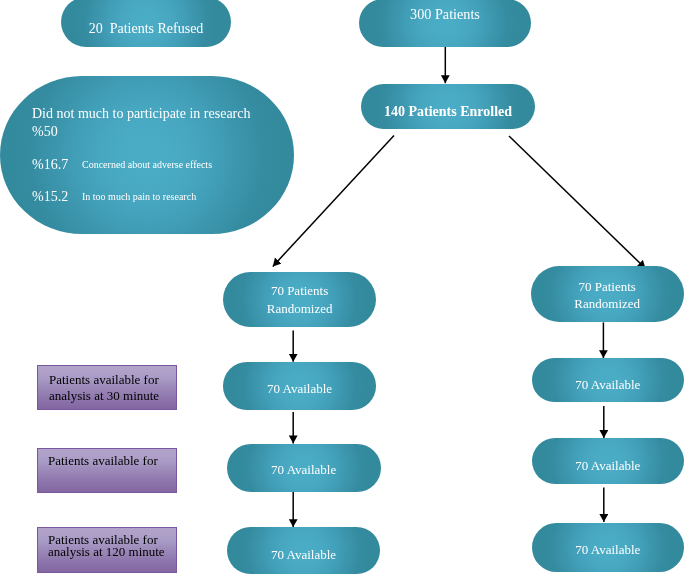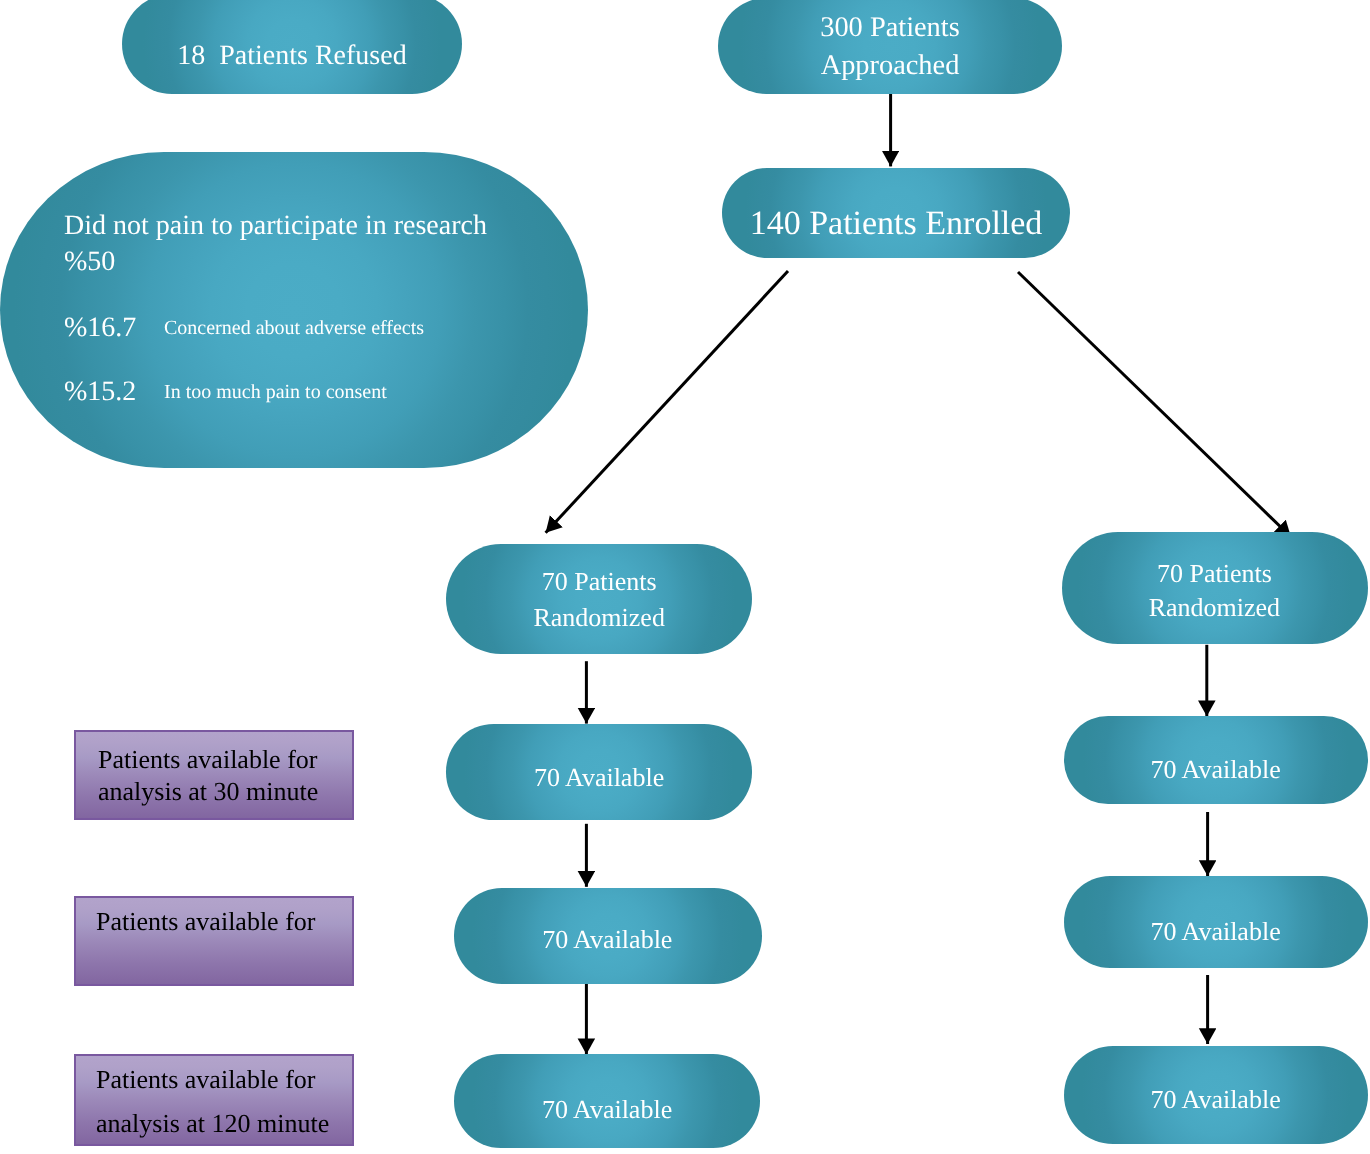--- a/index.html
+++ b/index.html
@@ -17,21 +17,21 @@
     background:radial-gradient(circle farthest-corner at 50% 50%,
       #4bacc6 0%, #4aabc5 14%, #48a8c2 25%, #45a3bd 34%,
       #419eb7 44%, #3c96ad 54%, #3891a7 63%, #358ca1 70%,
       #348b9f 76%, #328a9c 84%, #328a9c 100%);
   }
 
   
   .n-refused{left:61px;top:-3px;width:170px;height:50px;border-radius:25px;font-size:14px;}
   .n-reasons{left:0px;top:76px;width:294px;height:158px;border-radius:82px/79px;}
   .n-approached{left:359px;top:-1px;width:172px;height:48px;border-radius:24px;font-size:14.2px;line-height:19.3px;}
-  .n-enrolled{left:361px;top:84px;width:174px;height:45px;border-radius:23px;font-size:17px;}
+  .n-enrolled{left:361px;top:84px;width:174px;height:45px;border-radius:23px;font-size:14px;font-weight:bold;}
   .n-rand-l{left:223px;top:271.7px;width:153.2px;height:55px;border-radius:27.5px;font-size:13px;}
   .n-rand-r{left:531.3px;top:266.2px;width:152.4px;height:56.2px;border-radius:28px;font-size:13px;}
   .n-al1{left:222.8px;top:362.3px;width:153.1px;height:47.6px;border-radius:23.8px;font-size:13px;}
   .n-al2{left:227.3px;top:444.1px;width:153.3px;height:47.8px;border-radius:23.9px;font-size:13px;}
   .n-al3{left:227.3px;top:527px;width:153.1px;height:46.7px;border-radius:23.4px;font-size:13px;}
   .n-ar1{left:532.1px;top:357.6px;width:151.6px;height:44.8px;border-radius:22.4px;font-size:13px;}
   .n-ar2{left:532.1px;top:437.8px;width:151.6px;height:46px;border-radius:23px;font-size:13px;}
   .n-ar3{left:532.1px;top:522.7px;width:151.6px;height:49.3px;border-radius:24.6px;font-size:13px;}
 
   .reasons-inner{position:absolute;left:0;top:0;width:100%;height:100%;text-align:left;}
@@ -65,21 +65,21 @@
           border:1px solid #79589f;
           background:linear-gradient(to bottom,#b2a3cb 0%,#b0a1c9 12%,#a79ac5 30%,#9c89b9 50%,#8e76ac 75%,#8266a1 100%);}
   .purple .ln{position:absolute;left:10.5px;right:0;white-space:pre;text-align:left;line-height:20px;will-change:transform;}
   
   
   .p30{left:37px;top:365.1px;width:139.5px;height:44.5px;}
   .p30 .t1{top:4.1px;} .p30 .t2{top:20.1px;}
   .p60{left:36.9px;top:448.4px;width:139.8px;height:44.8px;}
   .p60 .t1{top:1.8px;} .p60 .t2{top:17.8px;}
   .p120{left:36.9px;top:526.6px;width:139.8px;height:46.5px;}
-  .p120 .t1{top:2.7px;} .p120 .t2{top:24px;}
+  .p120 .t1{top:2.7px;} .p120 .t2{top:14px;}
 
   svg#arrows{position:absolute;left:0;top:0;width:685px;height:577px;pointer-events:none;}
 </style>
 </head>
 <body>
 
 <div id="stage">
 
   <svg id="arrows" viewBox="0 0 685 577">
     <defs>
@@ -94,45 +94,44 @@
       <line x1="293.2" y1="330.6" x2="293.2" y2="361.8"></line>
       <line x1="293.2" y1="411.9" x2="293.2" y2="443.4"></line>
       <line x1="293.2" y1="492" x2="293.2" y2="527.1"></line>
       <line x1="603.4" y1="322.4" x2="603.4" y2="358.1"></line>
       <line x1="603.8" y1="406" x2="603.8" y2="438"></line>
       <line x1="603.8" y1="487.5" x2="603.8" y2="522"></line>
     </g>
   </svg>
 
   <div class="node teal n-refused">
-    <span class="ln t1">18  Patients Refused</span>
+    <span class="ln t1">20  Patients Refused</span>
   </div>
 
   <div class="node teal n-reasons">
     <div class="reasons-inner">
       <div class="r-row r-big r1">
-        <span class="rtxt">Did not pain to participate in research</span>
+        <span class="rtxt">Did not much to participate in research</span>
       </div>
       <div class="r-row r-big r2">
         <span class="rtxt">%50</span>
       </div>
       <div class="r-row r3">
         <span class="pct">%16.7</span>
         <span class="small">Concerned about adverse effects</span>
       </div>
       <div class="r-row r4">
         <span class="pct">%15.2</span>
-        <span class="small">In too much pain to consent</span>
+        <span class="small">In too much pain to research</span>
       </div>
     </div>
   </div>
 
   <div class="node teal n-approached">
     <span class="ln t1">300 Patients</span>
-    <span class="ln t2">Approached</span>
   </div>
 
   <div class="node teal n-enrolled">
     <span class="ln t1">140 Patients Enrolled</span>
   </div>
 
   <div class="node teal n-rand-l">
     <span class="ln t1">70 Patients</span>
     <span class="ln t2">Randomized</span>
   </div>

